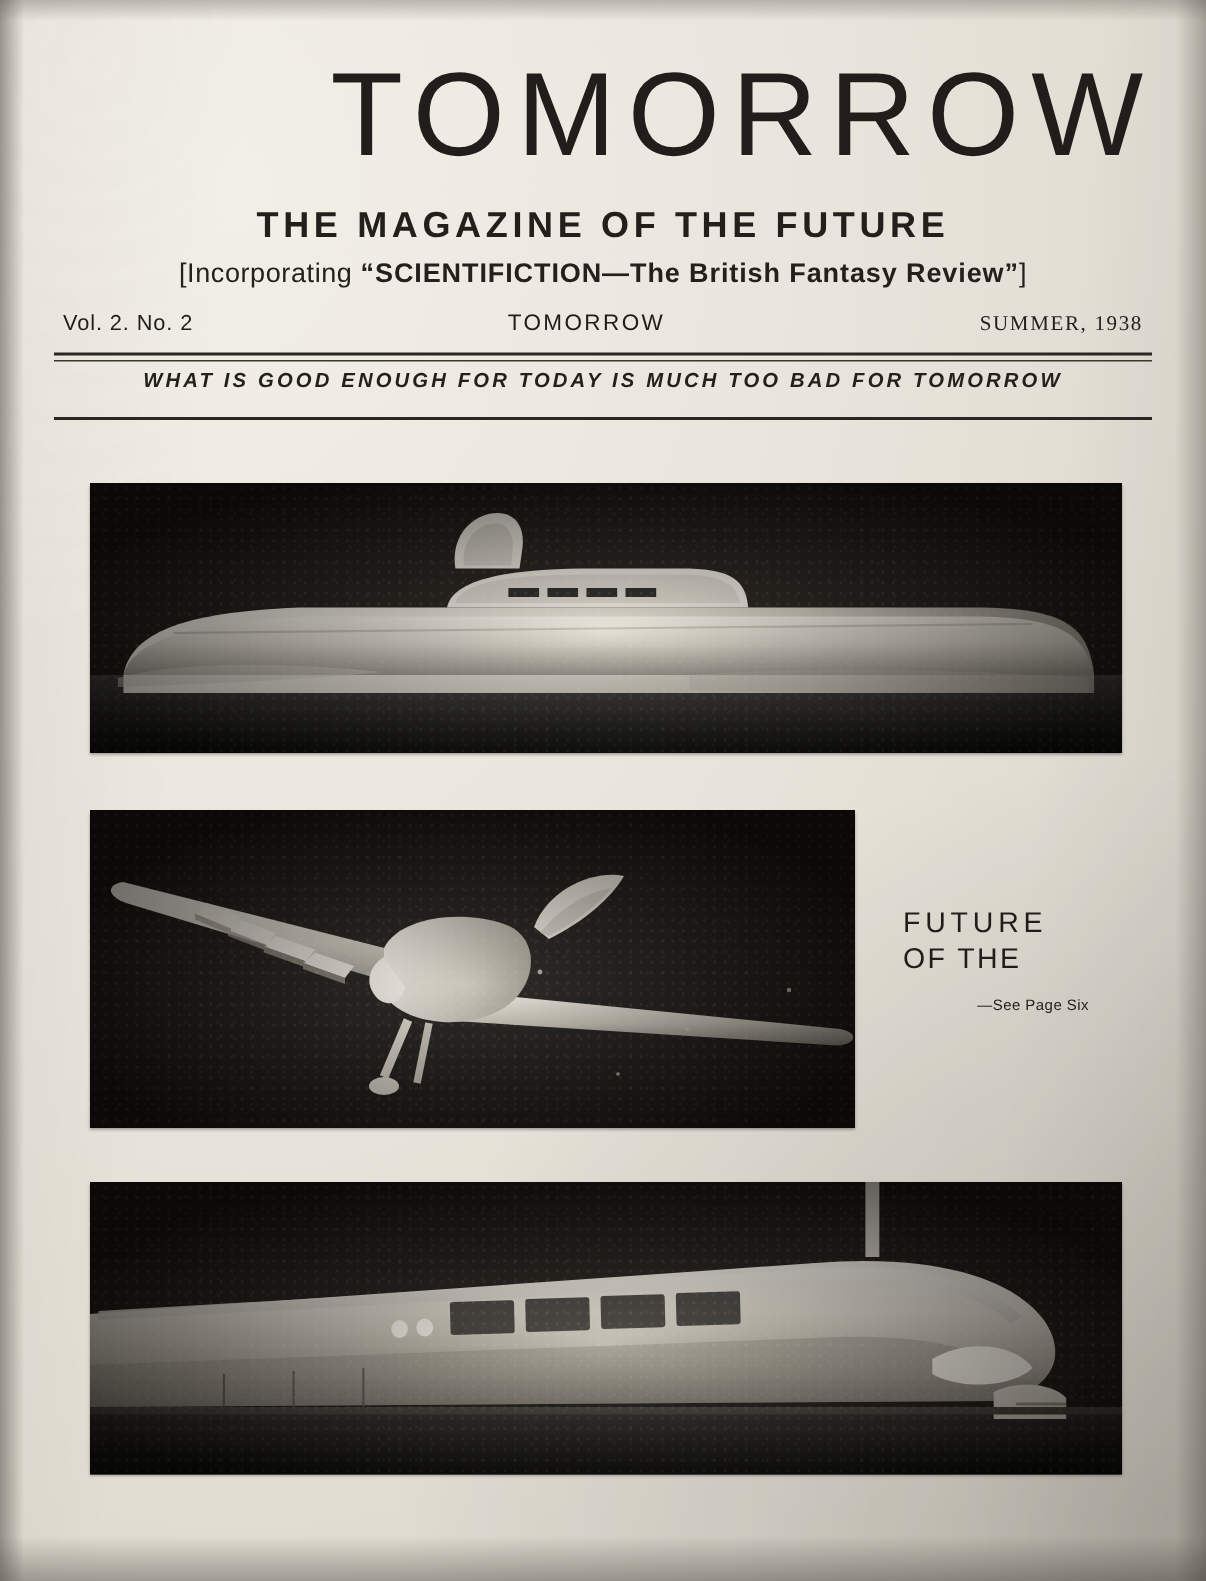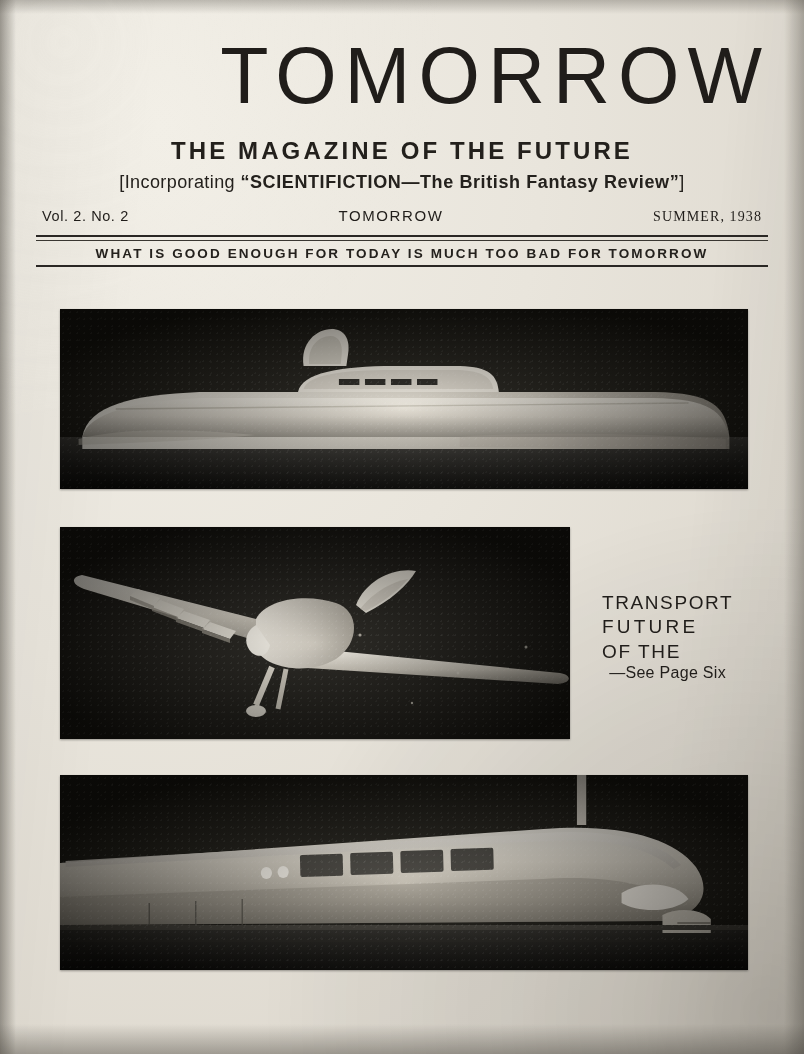--- a/index.html
+++ b/index.html
@@ -129,25 +129,26 @@
   
   .rule {
     height: 2px;
     background: #2a2724;
     margin: 0 2px;
   }
   .rule.thin { height: 1px; background: #3a3732; }
   .slogan-block { margin-top: 10px; }
   .slogan {
     text-align: center;
+    font-style: italic;
     font-weight: bold;
     font-size: 13.5px;
     letter-spacing: 2.1px;
     color: #24211d;
-    padding: 5px 0 4px 0;
+    padding: 5px 0 17px 0;
   }
   .rule-gap { height: 3px; }
 
   
   .photo {
     position: relative;
     background: #15140f;
     overflow: hidden;
     box-shadow: 0 1px 2px rgba(0,0,0,.35);
   }
@@ -172,22 +173,23 @@
     padding-top: 64px;
     color: #201d1a;
   }
   .side-caption .line {
     font-size: 19px;
     letter-spacing: 1.6px;
     line-height: 1.28;
   }
   .side-caption .line.spread { letter-spacing: 3.2px; }
   .side-caption .see {
-    font-size: 16px;
+    font-size: 10px;
     letter-spacing: .3px;
+    margin-top: 12px;
     text-align: right;
     padding-right: 22px;
   }
   .photo-3 {
     margin: 36px 22px 0 26px;
     height: 195px;
   }
 
   
   .noise {
@@ -336,21 +338,20 @@
             <circle cx="398" cy="146" r="1.4"></circle>
             <circle cx="466" cy="120" r="1.5"></circle>
             <circle cx="352" cy="176" r="1.2"></circle>
           </g>
         </svg>
         <div class="noise"></div>
         <div class="grad-dark"></div>
       </div>
 
       <div class="side-caption">
-        <div class="line">TRANSPORT</div>
         <div class="line spread">FUTURE</div>
         <div class="line">OF THE</div>
         <div class="see">—See Page Six</div>
       </div>
     </div>
 
     <div class="photo photo-3">
       <svg viewBox="0 0 740 195" preserveAspectRatio="none" width="100%" height="100%">
         <defs>
           <linearGradient id="trainG" x1="0" y1="0" x2="0" y2="1">

